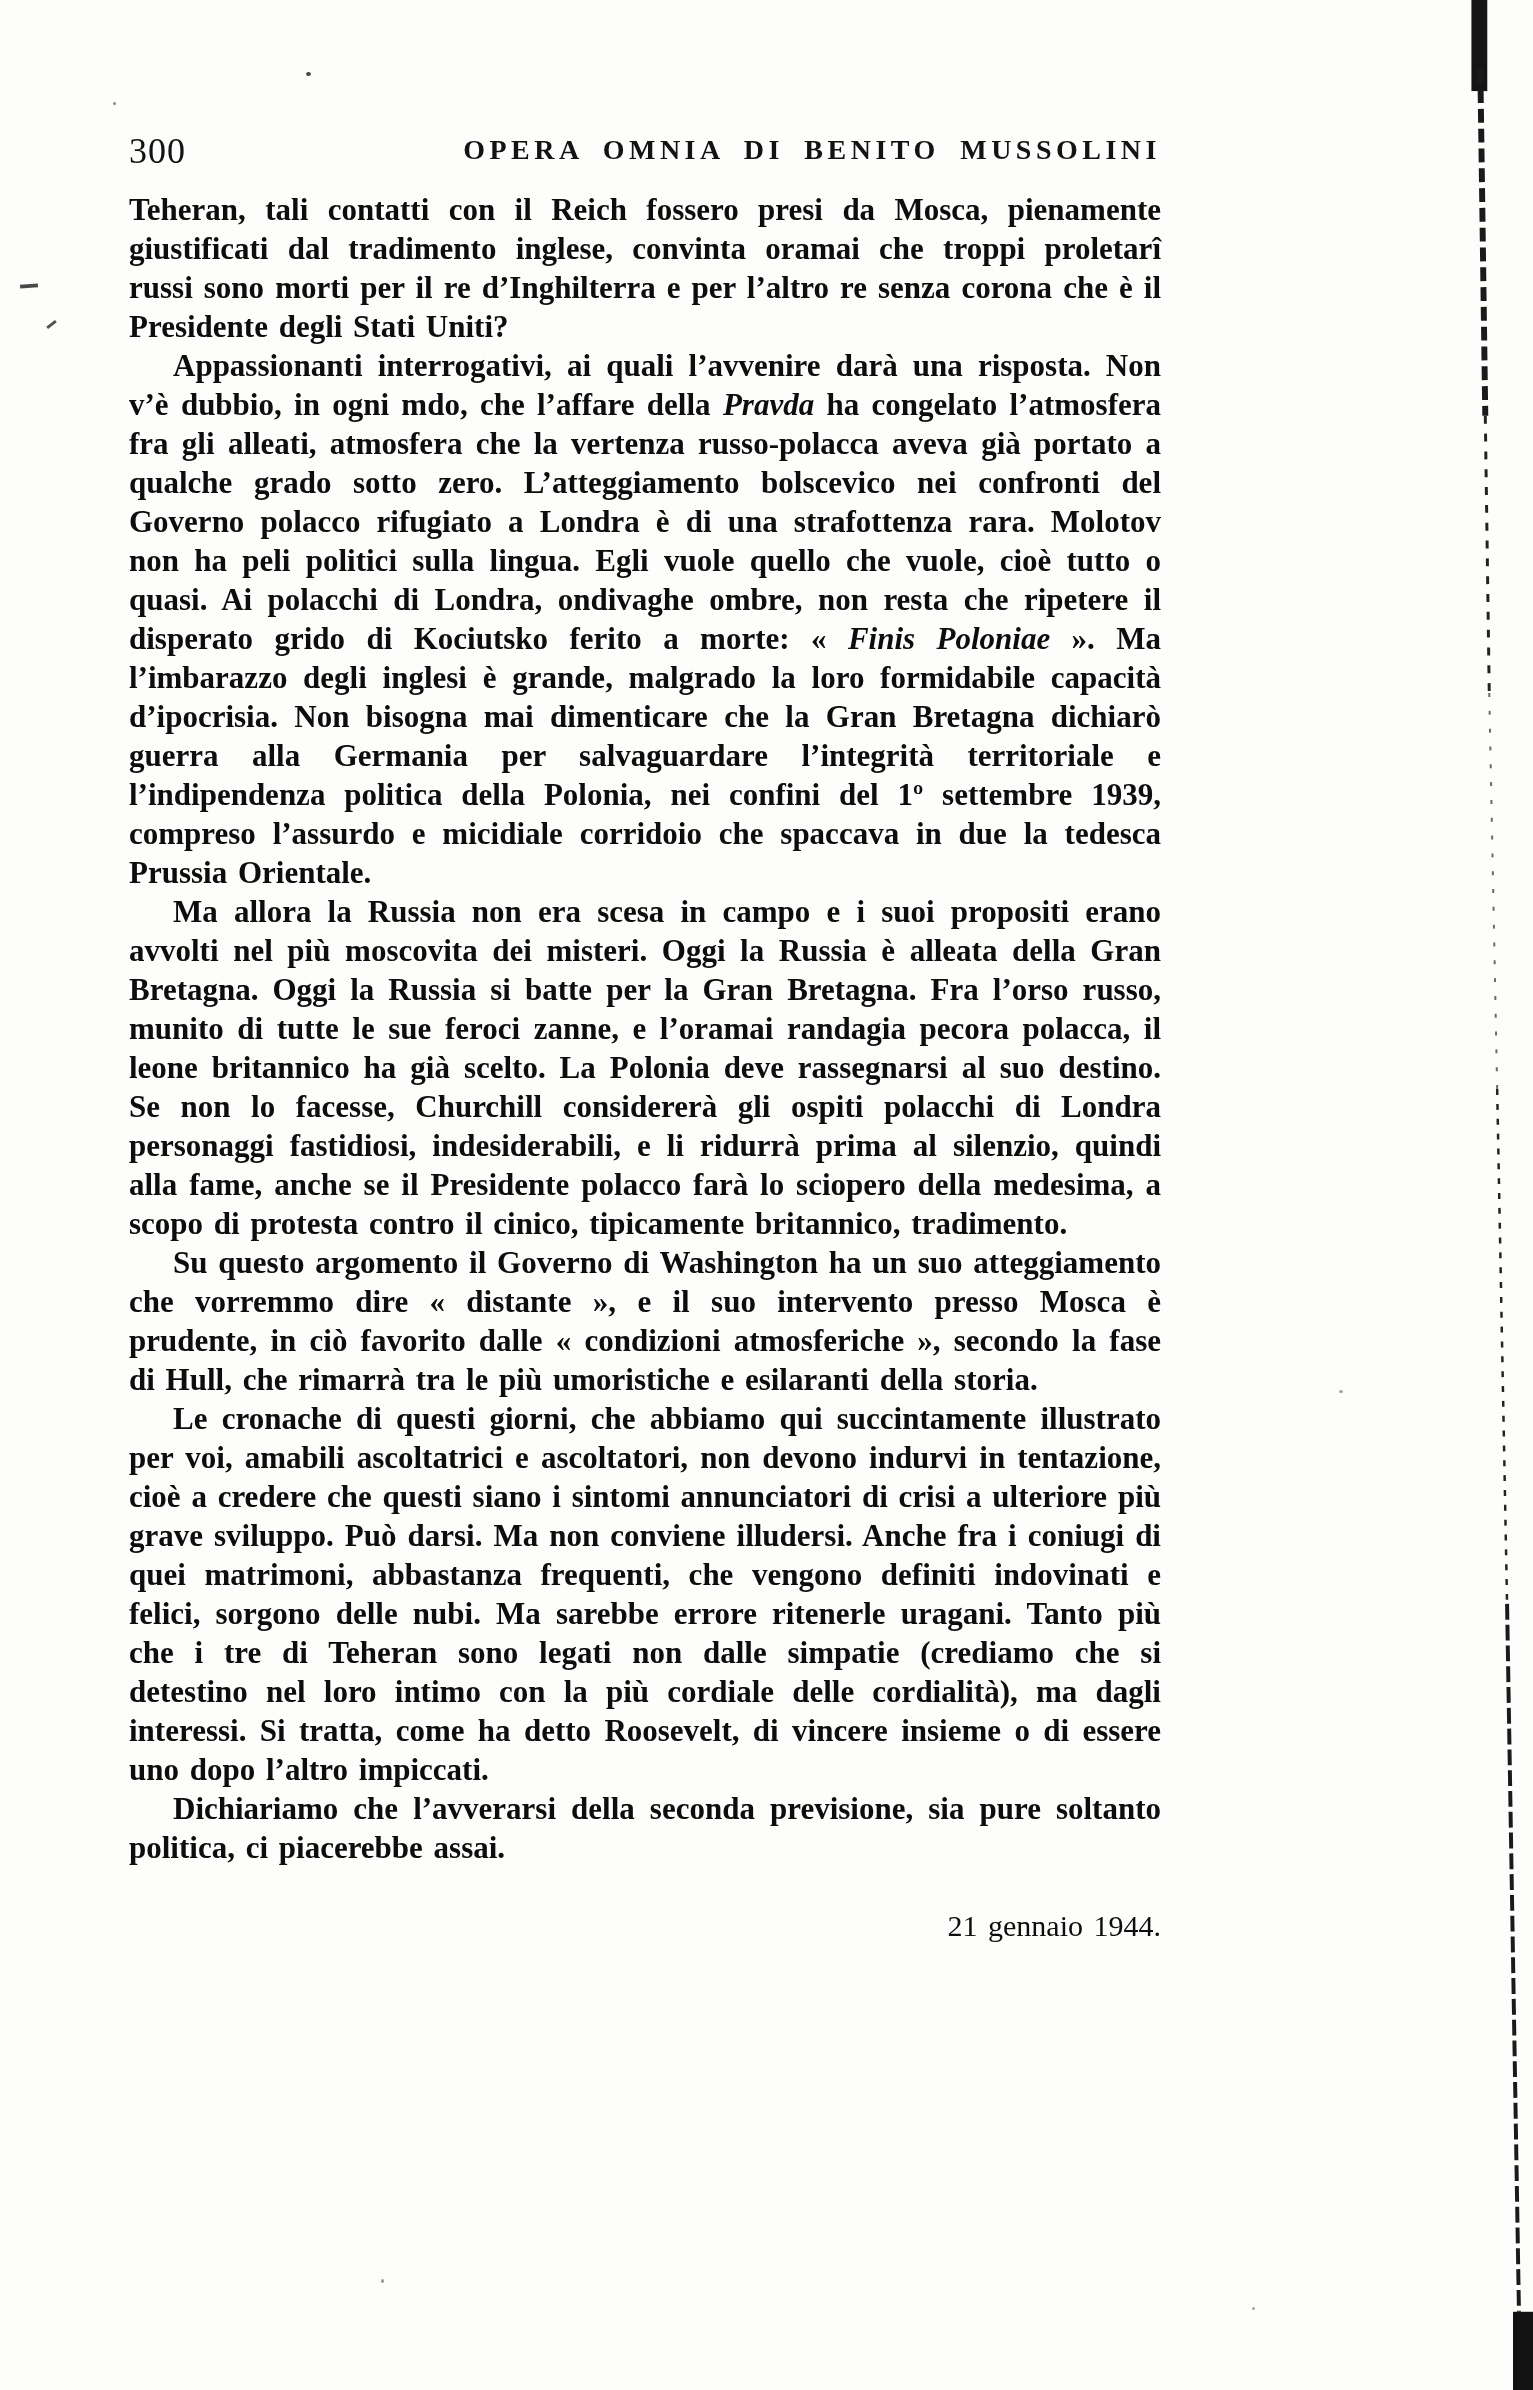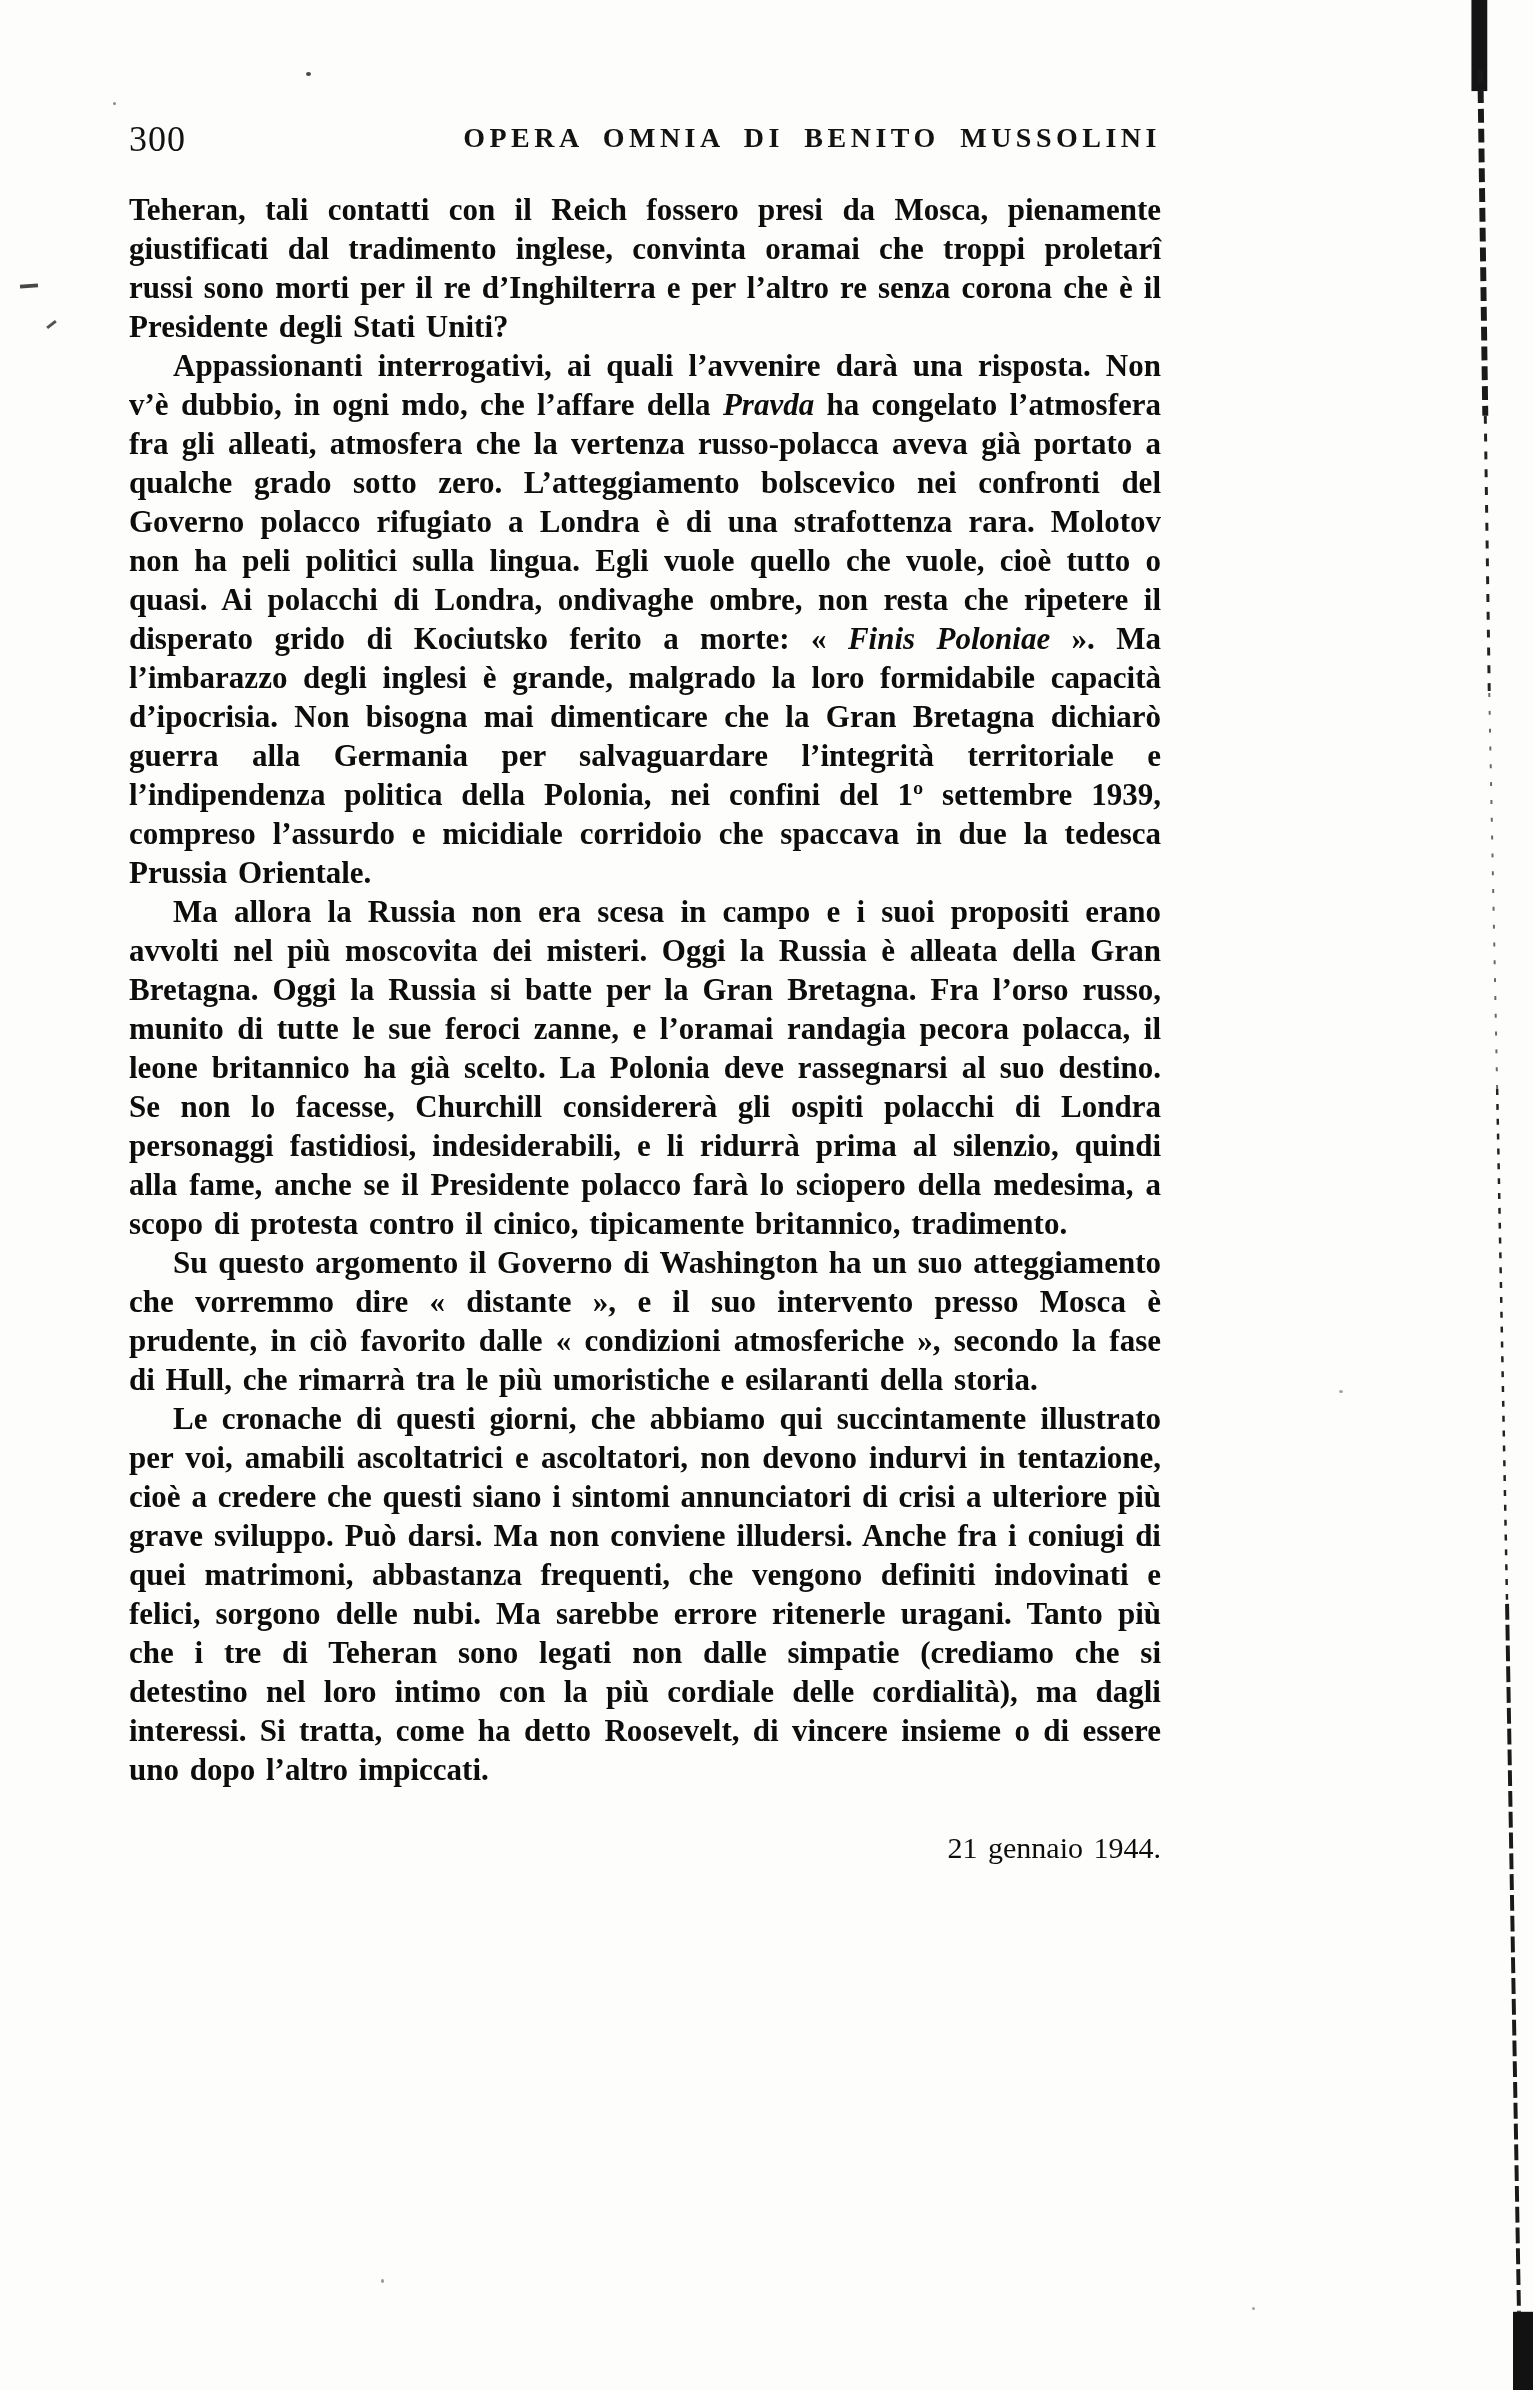--- a/index.html
+++ b/index.html
@@ -11,21 +11,21 @@
     position: relative;
     width: 1534px;
     height: 2391px;
     background: #fdfdfc;
     overflow: hidden;
     font-family: "Liberation Serif", "DejaVu Serif", serif;
     color: #101010;
   }
   .header {
     position: absolute;
-    top: 118px;
+    top: 130px;
     left: 129px;
     width: 1032px;
     height: 44px;
   }
   .page-number {
     position: absolute;
     left: 0;
     top: 0;
     font-size: 36px;
     letter-spacing: 1px;
@@ -94,20 +94,21 @@
     <div class="running-title">OPERA OMNIA DI BENITO MUSSOLINI</div>
   </div>
 
   <div class="text-block">
     <div>
         <p class="para"><span>Teheran, tali contatti con il Reich fossero presi da Mosca, pienamente giustificati dal tradimento inglese, convinta oramai che troppi proletarî russi sono morti per il re d’Inghilterra e per l’altro re senza corona che è il Presidente degli Stati Uniti?</span></p>
         <p class="para indent"><span>Appassionanti interrogativi, ai quali l’avvenire darà una risposta. Non v’è dubbio, in ogni mdo, che l’affare della </span><em>Pravda</em><span> ha congelato l’atmosfera fra gli alleati, atmosfera che la vertenza russo-polacca aveva già portato a qualche grado sotto zero. L’atteggiamento bolscevico nei confronti del Governo polacco rifugiato a Londra è di una strafottenza rara. Molotov non ha peli politici sulla lingua. Egli vuole quello che vuole, cioè tutto o quasi. Ai polacchi di Londra, ondivaghe ombre, non resta che ripetere il disperato grido di Kociutsko ferito a morte: « </span><em>Finis Poloniae</em><span> ». Ma l’imbarazzo degli inglesi è grande, malgrado la loro formidabile capacità d’ipocrisia. Non bisogna mai dimenticare che la Gran Bretagna dichiarò guerra alla Germania per salvaguardare l’integrità territoriale e l’indipendenza politica della Polonia, nei confini del 1º settembre 1939, compreso l’assurdo e micidiale corridoio che spaccava in due la tedesca Prussia Orientale.</span></p>
         <p class="para indent"><span>Ma allora la Russia non era scesa in campo e i suoi propositi erano avvolti nel più moscovita dei misteri. Oggi la Russia è alleata della Gran Bretagna. Oggi la Russia si batte per la Gran Bretagna. Fra l’orso russo, munito di tutte le sue feroci zanne, e l’oramai randagia pecora polacca, il leone britannico ha già scelto. La Polonia deve rassegnarsi al suo destino. Se non lo facesse, Churchill considererà gli ospiti polacchi di Londra personaggi fastidiosi, indesiderabili, e li ridurrà prima al silenzio, quindi alla fame, anche se il Presidente polacco farà lo sciopero della medesima, a scopo di protesta contro il cinico, tipicamente britannico, tradimento.</span></p>
         <p class="para indent"><span>Su questo argomento il Governo di Washington ha un suo atteggiamento che vorremmo dire « distante », e il suo intervento presso Mosca è prudente, in ciò favorito dalle « condizioni atmosferiche », secondo la fase di Hull, che rimarrà tra le più umoristiche e esilaranti della storia.</span></p>
         <p class="para indent"><span>Le cronache di questi giorni, che abbiamo qui succintamente illustrato per voi, amabili ascoltatrici e ascoltatori, non devono indurvi in tentazione, cioè a credere che questi siano i sintomi annunciatori di crisi a ulteriore più grave sviluppo. Può darsi. Ma non conviene illudersi. Anche fra i coniugi di quei matrimoni, abbastanza frequenti, che vengono definiti indovinati e felici, sorgono delle nubi. Ma sarebbe errore ritenerle uragani. Tanto più che i tre di Teheran sono legati non dalle simpatie (crediamo che si detestino nel loro intimo con la più cordiale delle cordialità), ma dagli interessi. Si tratta, come ha detto Roosevelt, di vincere insieme o di essere uno dopo l’altro impiccati.</span></p>
+        <p class="para indent"><span>Dichiariamo che l’avverarsi della seconda previsione, sia pure soltanto politica, ci piacerebbe assai.</span></p>
       </div>
     <div class="date-line">21 gennaio 1944.</div>
   </div>
 
   <div class="artifact" style="left:20px; top:284px; width:18px; height:4px; transform:rotate(-4deg); opacity:.8;"></div>
   <div class="artifact" style="left:46px; top:323px; width:11px; height:3px; transform:rotate(-38deg); opacity:.75;"></div>
   <div class="artifact speck" style="left:306px; top:72px; width:5px; height:4px; opacity:.8;"></div>
   <div class="artifact speck" style="left:113px; top:102px; width:3px; height:3px; opacity:.5;"></div>
   <div class="artifact speck" style="left:381px; top:2279px; width:3px; height:4px; opacity:.45;"></div>
   <div class="artifact speck" style="left:1339px; top:1390px; width:4px; height:3px; opacity:.4;"></div>

